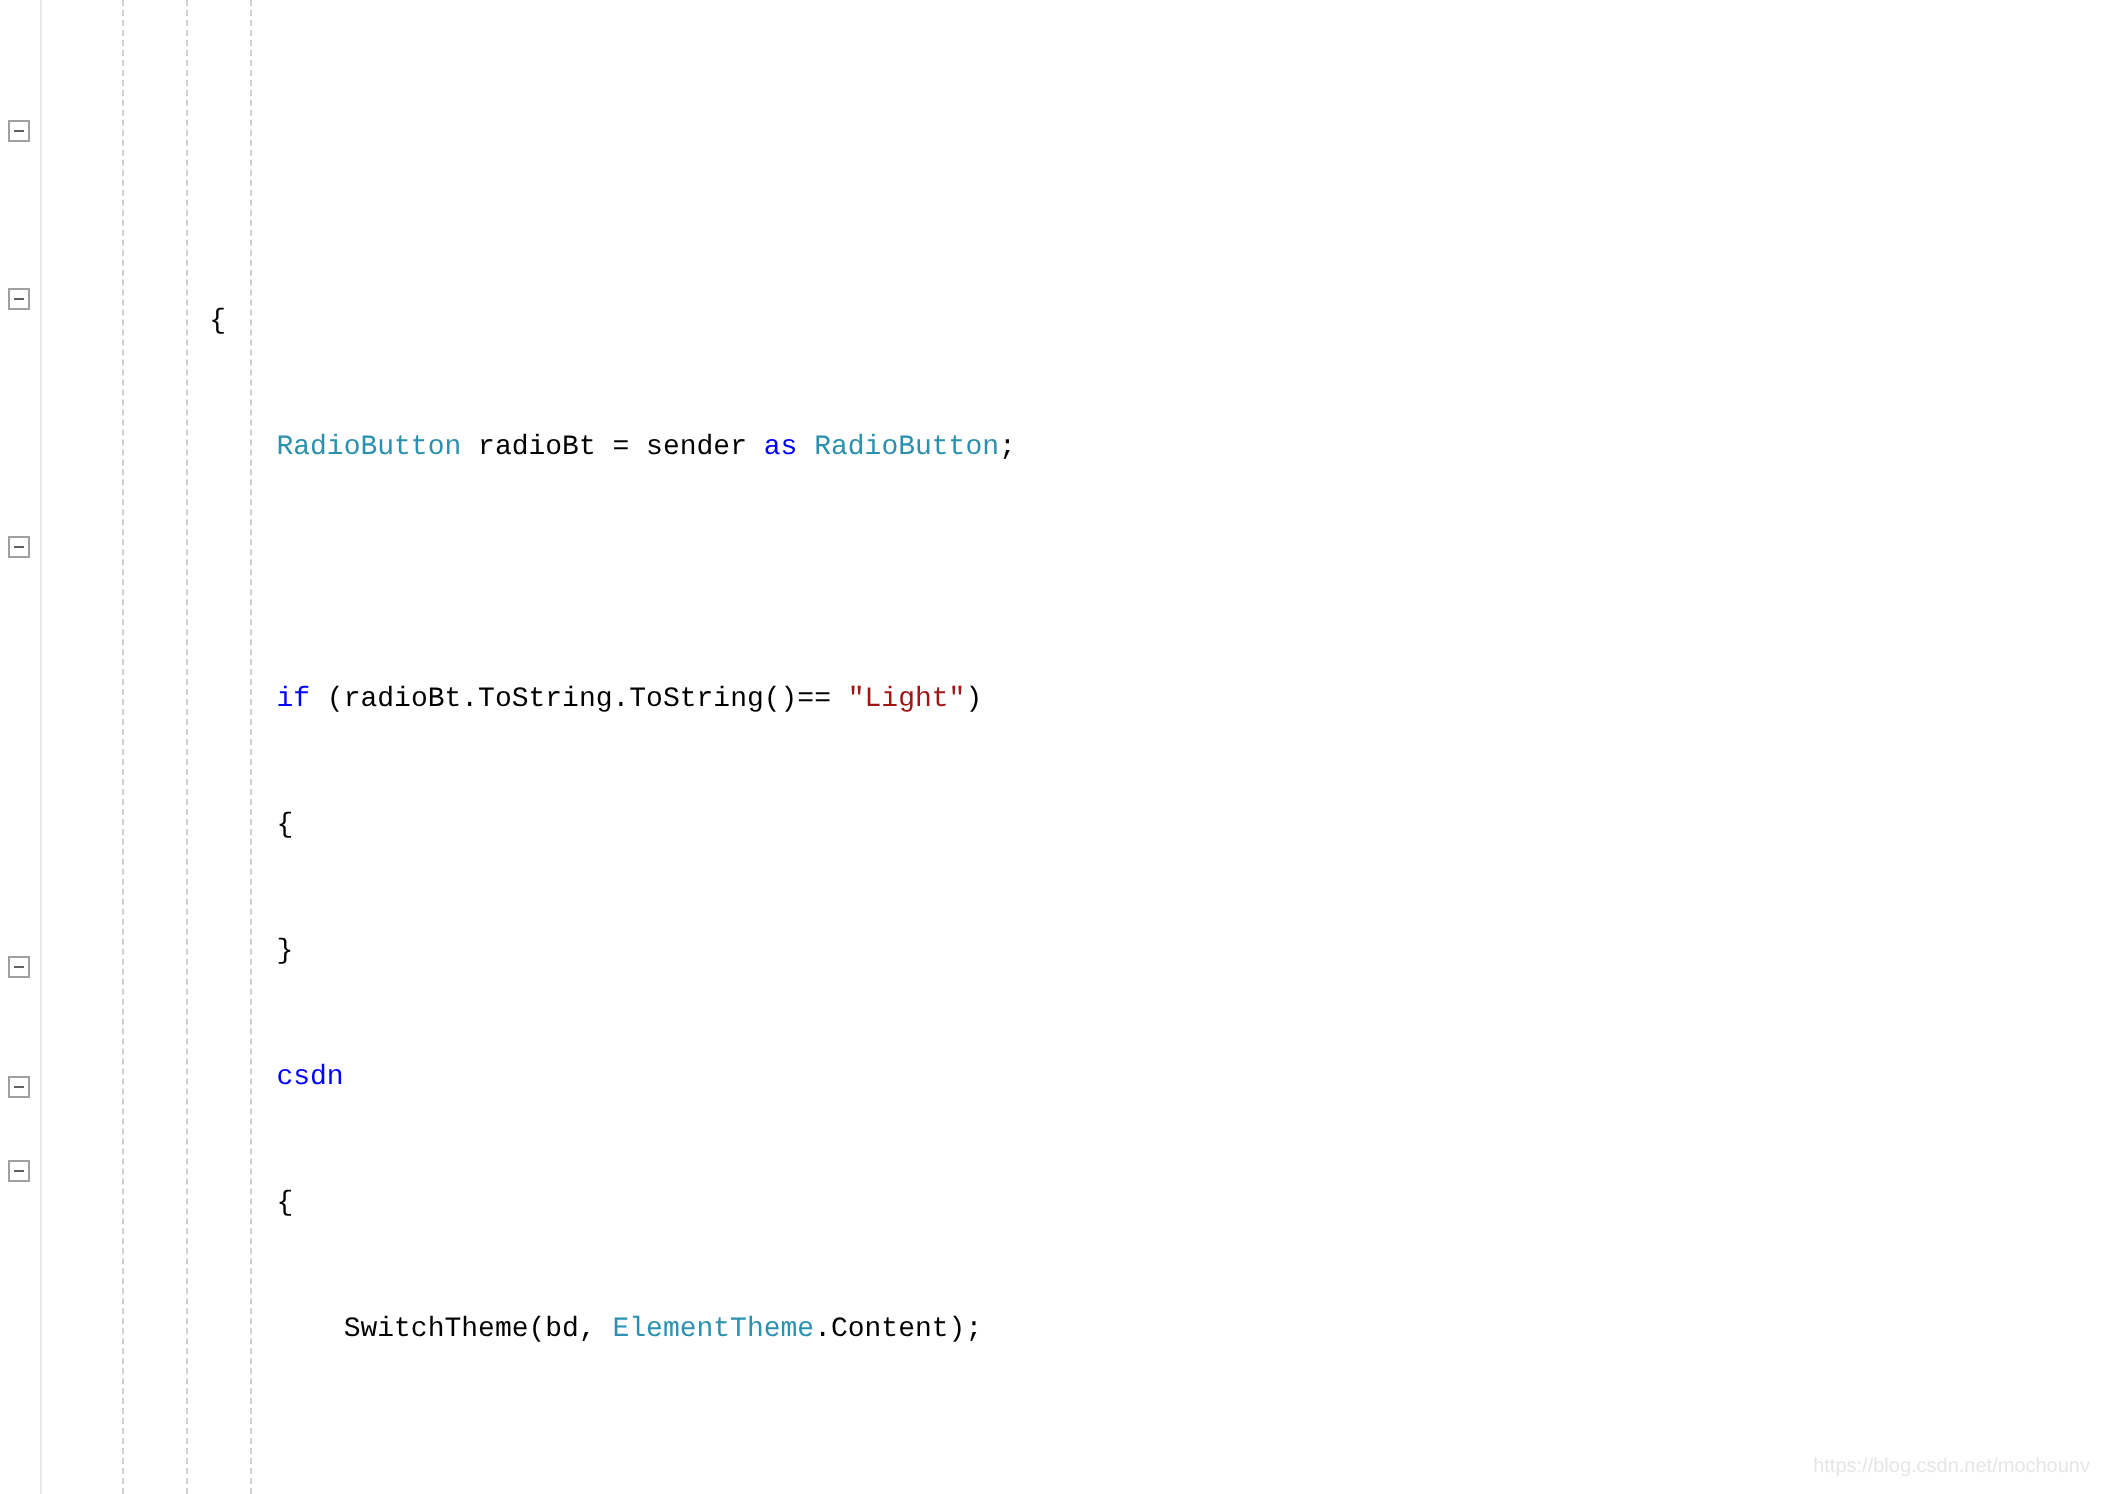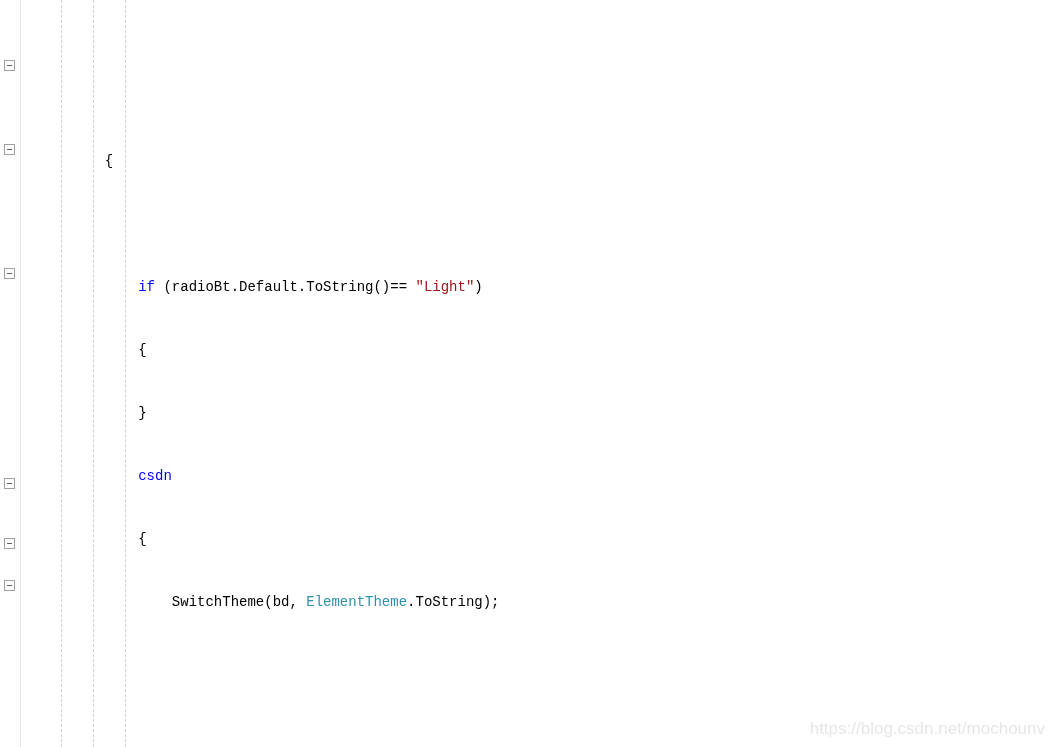--- a/index.html
+++ b/index.html
@@ -65,21 +65,21 @@
   }
   .kw { color: #0000ff; }
   .type { color: #2b91af; }
   .str { color: #a31515; }
   .watermark {
     position: absolute;
     right: 12px;
     bottom: 8px;
     color: #e6e6e6;
     font-family: Arial, sans-serif;
-    font-size: 17px;
+    font-size: 10px;
     pointer-events: none;
   }
 </style>
 </head>
 <body>
 
 <div class="editor">
   <div class="gutter">
     <div class="toggle" style="top:60px"></div>
     <div class="toggle" style="top:144px"></div>
@@ -89,27 +89,28 @@
     <div class="toggle" style="top:580px"></div>
   </div>
 
   <div class="code-area">
     <div class="guide" style="left:40px"></div>
     <div class="guide" style="left:72px"></div>
     <div class="guide" style="left:104px"></div>
 
     
     <div class="line">         <span>{</span></div>
+    <div class="line">             <span class="type">RadioButton</span><span> radioBt = sender </span><span class="kw">as</span><span class="type"> RadioButton</span><span>;</span></div>
     <div class="line"> </div>
-    <div class="line">             <span class="kw">if</span><span> (radioBt.Default.ToString()== </span><span class="str">"Light"</span><span>)</span></div>
+    <div class="line">             <span class="kw">if</span><span> (radioBt.ToString.ToString()== </span><span class="str">"Light"</span><span>)</span></div>
     <div class="line">             <span>{</span></div>
     <div class="line">             <span>}</span></div>
     <div class="line">             <span class="kw">csdn</span></div>
     <div class="line">             <span>{</span></div>
-    <div class="line">                 <span>SwitchTheme(bd, </span><span class="type">ElementTheme</span><span>.ToString);</span></div>
+    <div class="line">                 <span>SwitchTheme(bd, </span><span class="type">ElementTheme</span><span>.Content);</span></div>
     
     
 
     
     
     
     
     
     
     

